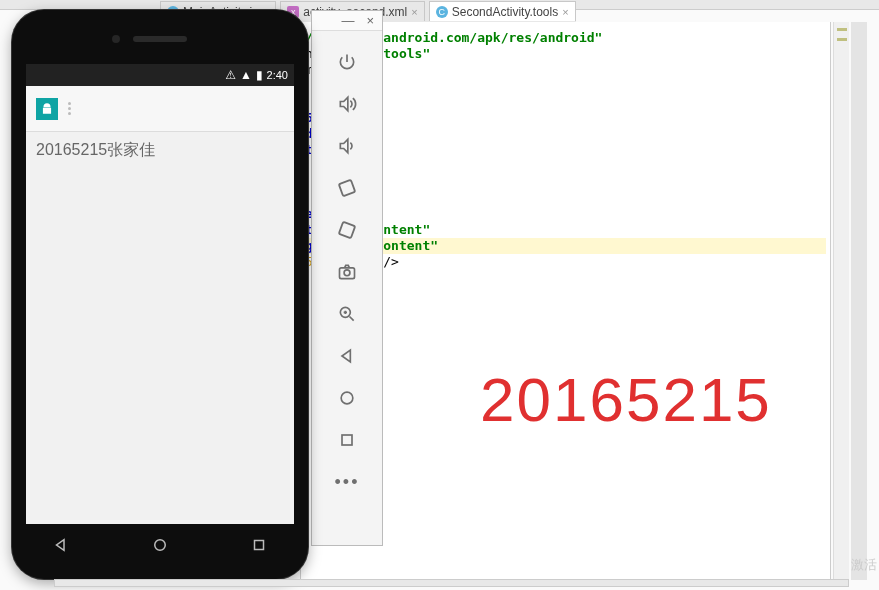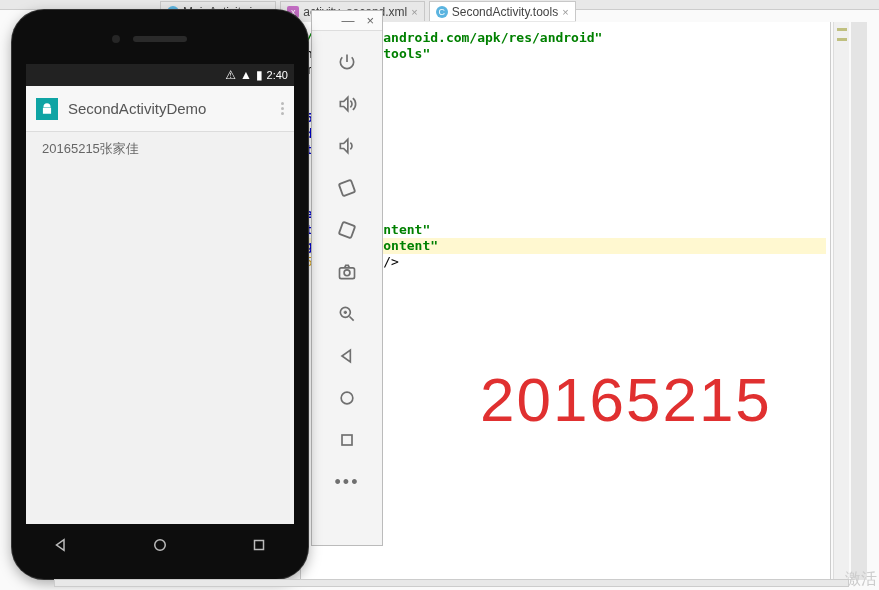--- a/index.html
+++ b/index.html
@@ -90,22 +90,22 @@
     top: 364px;
     left: 480px;
     font-size: 62px;
     font-weight: normal;
     color: #e03030;
     letter-spacing: 2px;
     font-family: "Arial", sans-serif;
   }
   .watermark-activate {
     position:absolute;
-    bottom:0; right:2px;
-    font-size:16px;
+    bottom:16px; right:2px;
+    font-size:13px;
     color:#ccc;
   }
 
   
   .emu-toolbar {
     position: absolute;
     top: 10px;
     left: 311px;
     width: 72px;
     height: 536px;
@@ -211,22 +211,22 @@
     width: 22px; height: 22px;
     background: #0fa4a4;
     display:flex; align-items:center; justify-content:center;
   }
   .app-icon svg { width:14px; height:14px; }
   .app-title { font-size: 15px; color:#555; flex:1; }
   .app-menu { color:#bbb; font-size:14px; line-height:4px; display:flex; flex-direction:column; gap:2px; }
   .app-menu span{ width:3px; height:3px; background:#bbb; border-radius:50%; display:block;}
 
   .app-content {
-    padding: 8px 16px;
-    font-size: 13px;
+    padding: 8px 10px;
+    font-size: 16px;
     color: #666;
   }
 
   .bottom-bar {
     position:absolute;
     left:54px; bottom:3px; right:30px; height:8px;
     background:#e8e8e8;
     border:1px solid #ccc;
   }
 </style>
@@ -358,21 +358,20 @@
       <span class="sig">▲</span>
       <span class="sig">▮</span>
       <span>2:40</span>
     </div>
     <div class="app-toolbar">
       <div class="app-icon">
         <svg viewBox="0 0 24 24" fill="#fff">
             <path d="M6 8a6 6 0 0 1 12 0v1H6V8zm-1 2h14v10H5V10z"></path>
           </svg>
       </div>
-      <div class="app-title">SecondActivityDemo</div>
       <div class="app-menu">
         <span></span>
           <span></span>
           <span></span>
       </div>
     </div>
     <div class="app-content">20165215张家佳</div>
   </div>
   <div class="device-navbar">
     <span>

